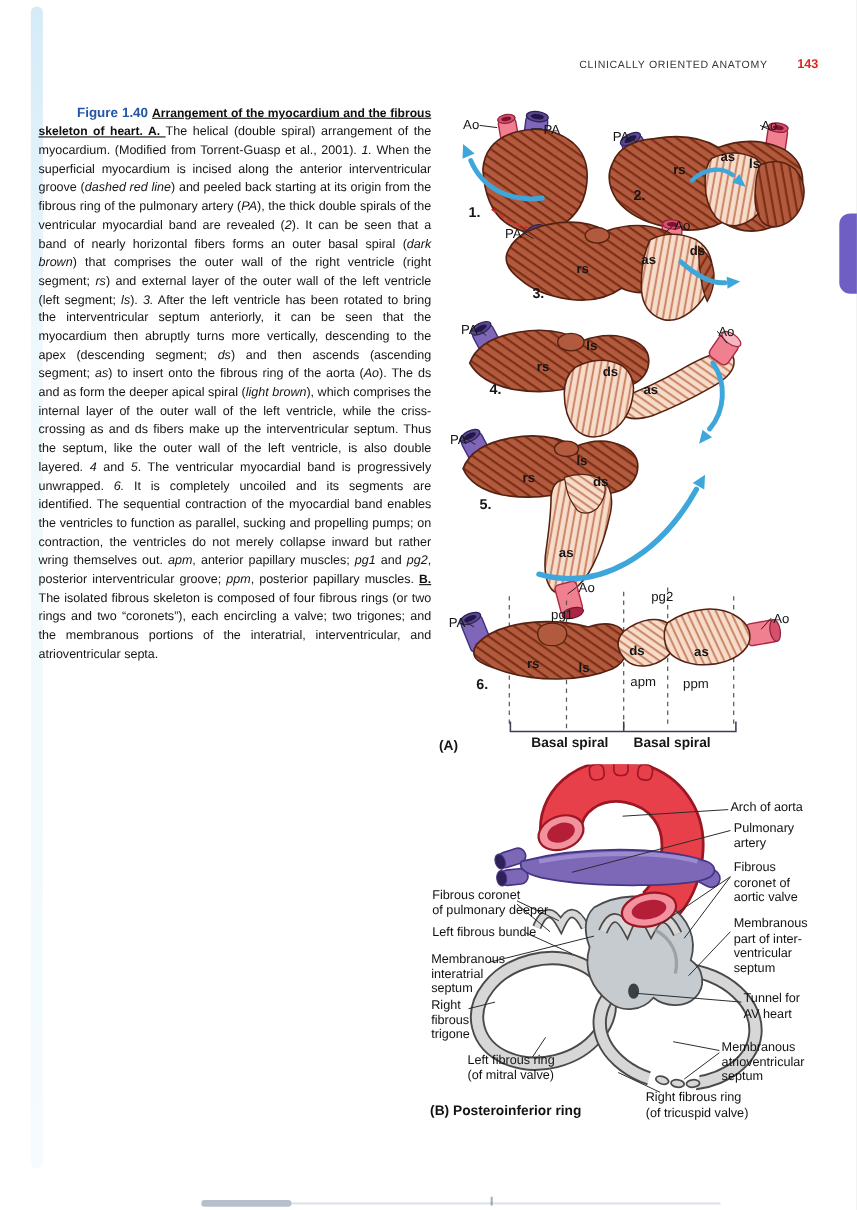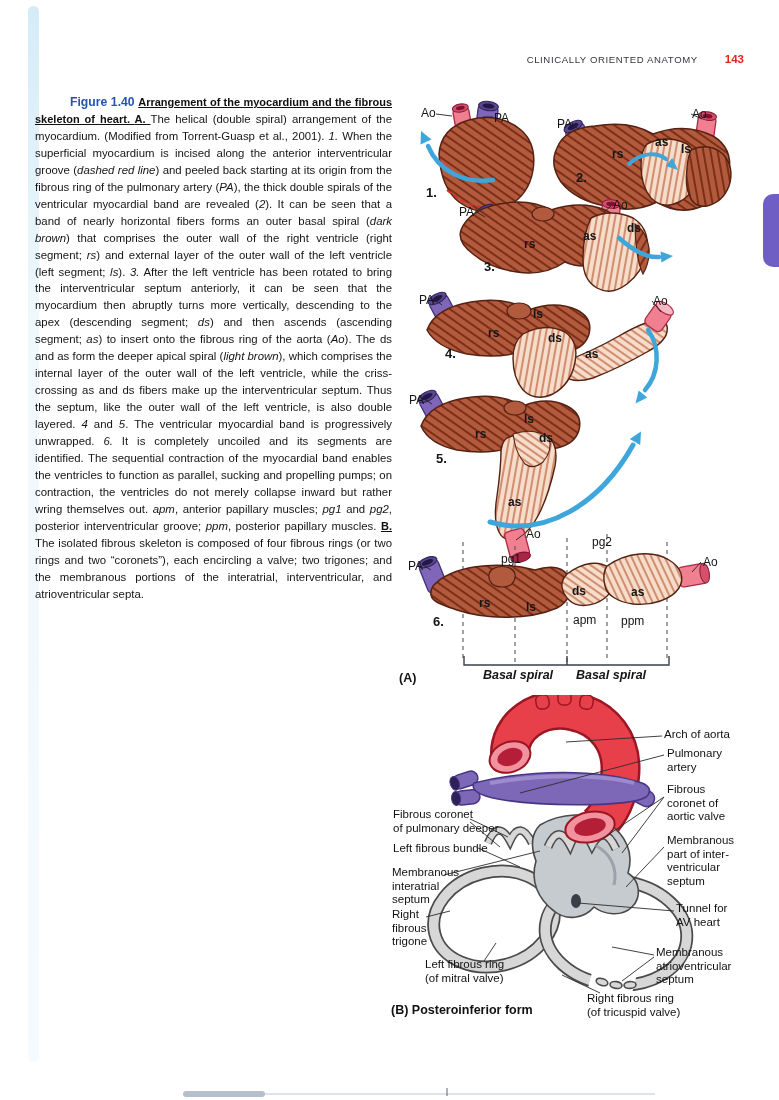--- a/index.html
+++ b/index.html
@@ -27,21 +27,21 @@
   .caption .fg{color:#2456a8;font-weight:700;font-size:12.2px;margin-left:35px;}
   .caption .b{font-weight:700;font-size:11px;color:#101010;text-decoration:underline;}
   .caption .i{font-style:italic;}
   
   .figA{position:absolute;left:395px;top:90px;width:384px;height:605px;}
   .figB{position:absolute;left:390px;top:695px;width:389px;height:350px;}
   .figA svg,.figB svg{position:absolute;left:0;top:0;}
   .lbl{position:absolute;font-size:12px;color:#151515;white-space:nowrap;}
   .lbl.seg{font-weight:700;font-size:12px;}
   .lbl.num{font-weight:700;font-size:13px;}
-  .lbl.ctr{transform:translateX(-50%);font-weight:700;font-size:12.5px;font-style:italic;}
+  .lbl.ctr{transform:translateX(-50%);font-weight:700;font-size:12.5px;}
   .lbl.panel{font-weight:700;font-size:12.5px;}
   .blbl{position:absolute;font-size:11.5px;line-height:13.5px;color:#111;white-space:pre-line;}
   .blbl.panel{font-weight:700;font-size:12.5px;}
 </style>
 </head>
 <body>
 
 <div class="page">
 
   <div class="left-strip"></div>
@@ -356,16 +356,16 @@
 of pulmonary deeper</div>
     <div class="blbl" style="left:3px;top:147px">Left fibrous bundle</div>
     <div class="blbl" style="left:2px;top:171px">Membranous
 interatrial
 septum</div>
     <div class="blbl" style="left:2px;top:213px">Right
 fibrous
 trigone</div>
     <div class="blbl" style="left:35px;top:263px">Left fibrous ring
 (of mitral valve)</div>
-    <div class="blbl panel" style="left:1px;top:309px">(B) Posteroinferior form</div>
+    <div class="blbl panel" style="left:1px;top:309px">(B) Posteroinferior ring</div>
   </div>
 
 </div>
 
 </body></html>

